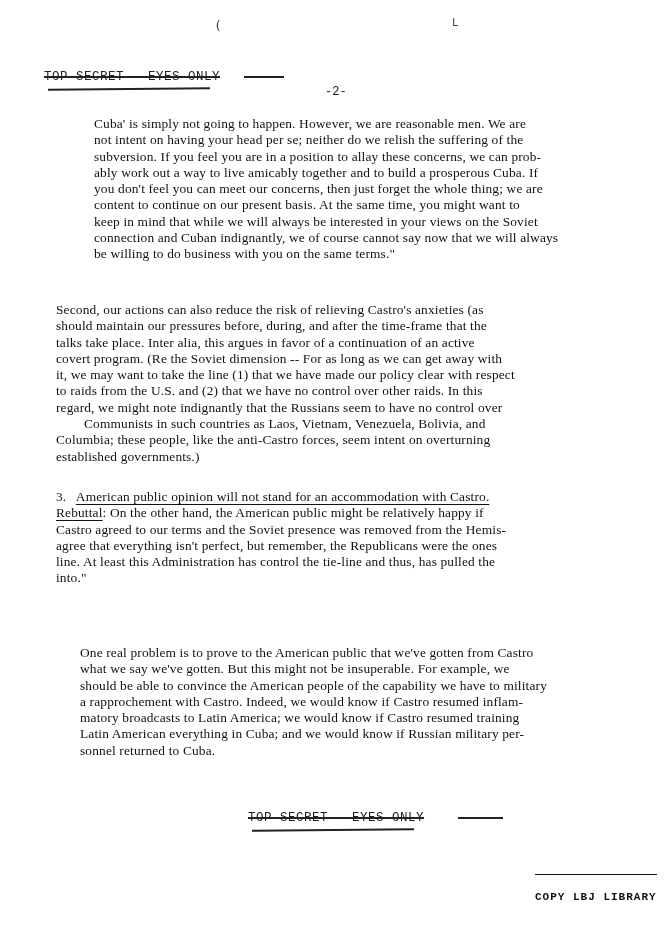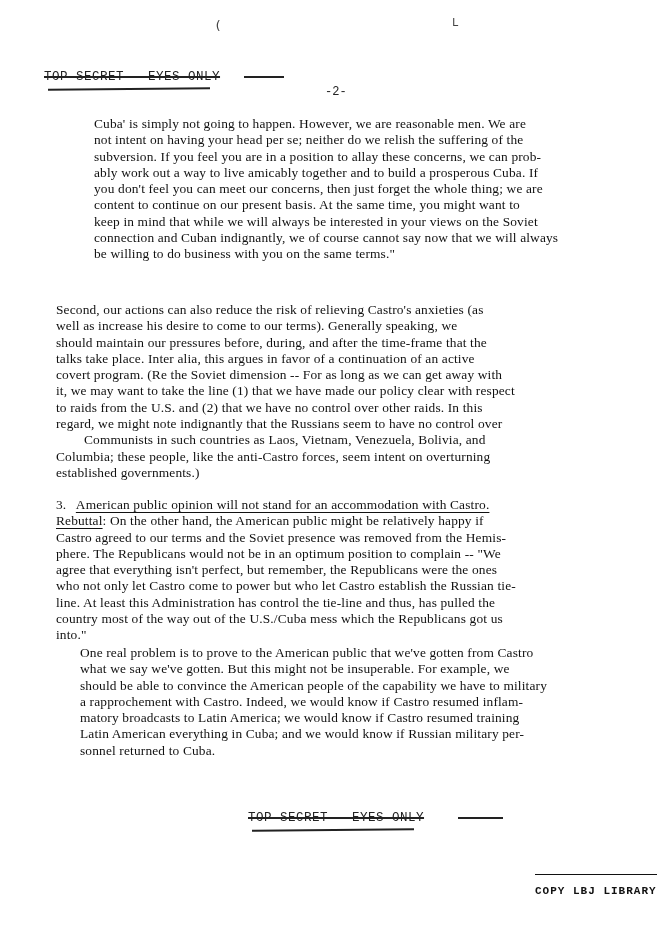--- a/index.html
+++ b/index.html
@@ -19,21 +19,21 @@
     .para { position: absolute; left: 56px; width: 610px; }
     .line {
       display: block; white-space: nowrap; font-family: "Liberation Serif", serif;
       font-size: 13.4px; line-height: 16.3px; letter-spacing: 0.15px; color: #111;
     }
     .indent { padding-left: 28px; }
     .ul { text-decoration: underline; text-decoration-thickness: 1px; text-underline-offset: 3px; }
     .footer-stamp {
       position: absolute; left: 535px; top: 874px; font-family: "Liberation Mono", monospace;
       font-size: 11px; font-weight: bold; color: #111; letter-spacing: 1px; white-space: nowrap;
-      border-top: 1.5px solid #111; line-height: 9px; padding-top: 12px;
+      border-top: 1.5px solid #111; line-height: 9px; padding-top: 18px;
     }
   </style>
 </head>
 <body>
 
 <span class="mark" style="left:214px; top:18px;">(</span>
 <span class="mark" style="left:452px; top:16px; font-size:11px;">L</span>
 
 <div class="classif" style="left:44px; top:70px;">
   <span>TOP SECRET - EYES ONLY</span>
@@ -50,44 +50,40 @@
   <span class="line">ably work out a way to live amicably together and to build a prosperous Cuba.  If</span>
   <span class="line">you don't feel you can meet our concerns, then just forget the whole thing; we are</span>
   <span class="line">content to continue on our present basis.  At the same time, you might want to</span>
   <span class="line">keep in mind that while we will always be interested in your views on the Soviet</span>
   <span class="line">connection and Cuban indignantly, we of course cannot say now that we will always</span>
   <span class="line">be willing to do business with you on the same terms."</span>
 </div>
 
 <div class="para" style="top:302px;">
   <span class="line">Second, our actions can also reduce the risk of relieving Castro's anxieties (as</span>
-  <span class="line">well as increase his desire to come to our terms).  Generally speaking, we</span>
   <span class="line">should maintain our pressures before, during, and after the time-frame that the</span>
   <span class="line">talks take place.  Inter alia, this argues in favor of a continuation of an active</span>
   <span class="line">covert program.  (Re the Soviet dimension -- For as long as we can get away with</span>
   <span class="line">it, we may want to take the line (1) that we have made our policy clear with respect</span>
   <span class="line">to raids from the U.S. and (2) that we have no control over other raids.  In this</span>
   <span class="line">regard, we might note indignantly that the Russians seem to have no control over</span>
   <span class="line indent">Communists in such countries as Laos, Vietnam, Venezuela, Bolivia, and</span>
   <span class="line">Columbia; these people, like the anti-Castro forces, seem intent on overturning</span>
   <span class="line">established governments.)</span>
 </div>
 
-<div class="para" style="top:489px;margin-top:8px;">
+<div class="para" style="top:489px;">
   <span class="line">
     <span>3.</span>
     <span style="padding-left:6px;" class="ul">American public opinion will not stand for an accommodation with Castro.</span>
   </span>
   <span class="line"><span class="ul">Rebuttal</span><span>:  On the other hand, the American public might be relatively happy if</span></span>
   <span class="line">Castro agreed to our terms and the Soviet presence was removed from the Hemis-</span>
-  <span class="line">phere.  The Republicans would not be in an optimum position to complain -- "We</span>
   <span class="line">agree that everything isn't perfect, but remember, the Republicans were the ones</span>
-  <span class="line">who not only let Castro come to power but who let Castro establish the Russian tie-</span>
   <span class="line">line.  At least this Administration has control the tie-line and thus, has pulled the</span>
-  <span class="line">country most of the way out of the U.S./Cuba mess which the Republicans got us</span>
   <span class="line">into."</span>
 </div>
 
 <div class="para" style="top:645px;margin-left:24px;">
   <span class="line">One real problem is to prove to the American public that we've gotten from Castro</span>
   <span class="line">what we say we've gotten.  But this might not be insuperable.  For example, we</span>
   <span class="line">should be able to convince the American people of the capability we have to military</span>
   <span class="line">a rapprochement with Castro.  Indeed, we would know if Castro resumed inflam-</span>
   <span class="line">matory broadcasts to Latin America; we would know if Castro resumed training</span>
   <span class="line">Latin American everything in Cuba; and we would know if Russian military per-</span>

